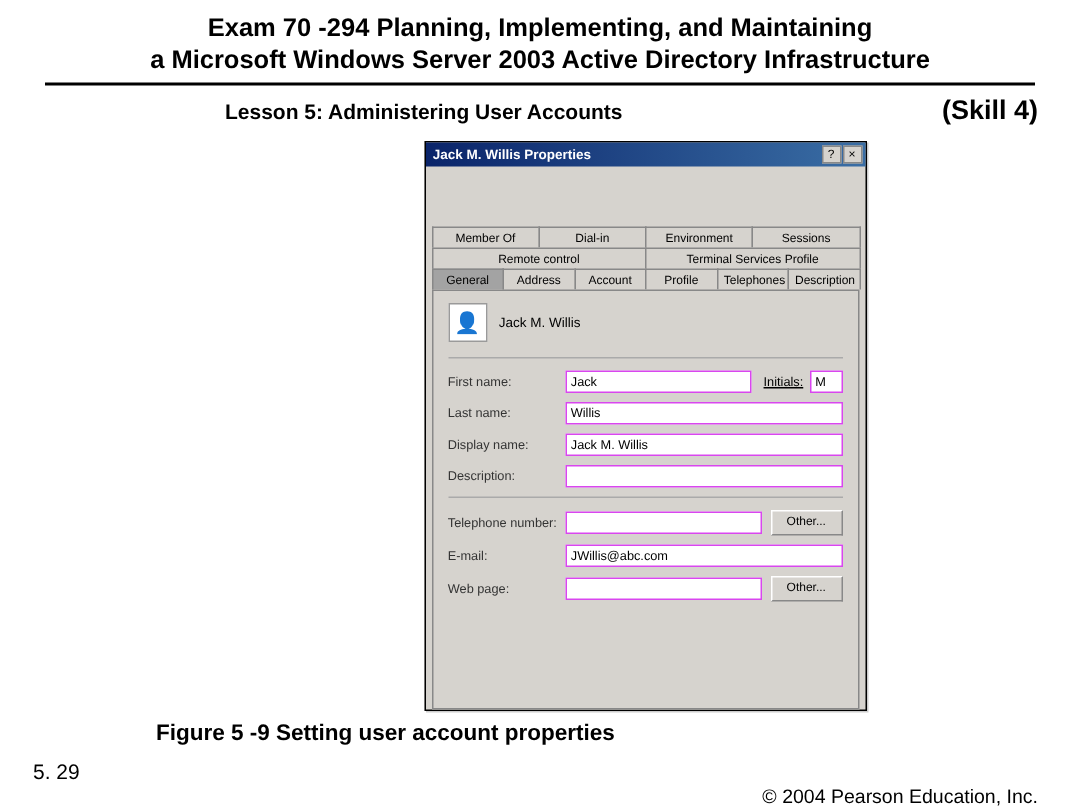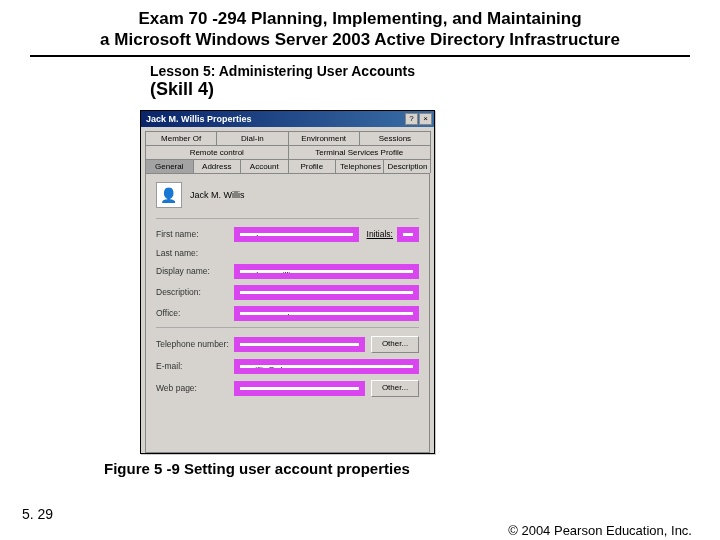--- a/index.html
+++ b/index.html
@@ -19,33 +19,32 @@
   }
   .title-underline {
     border-bottom: 2px solid #000;
     margin: 2px 30px 6px;
   }
   .subheader {
     display: flex;
     justify-content: space-between;
     align-items: baseline;
     padding: 0 28px 0 150px;
-    flex-direction: column;
   }
   .lesson {
     font-weight: bold;
     font-size: 14px;
   }
   .skill {
     font-weight: bold;
     font-size: 18px;
   }
   .figure-area {
     display: flex;
-    justify-content: flex-start;
+    justify-content: center;
     padding-left: 140px;
     padding-top: 10px;
   }
   .dialog {
     width: 295px;
     background: #d6d3ce;
     border: 1px solid #000;
     font-family: Tahoma, sans-serif;
     font-size: 9px;
     box-shadow: 1px 1px 0 rgba(0,0,0,0.2);
@@ -65,20 +64,21 @@
     width: 13px; height: 12px;
     background: #d6d3ce;
     border: 1px solid #888;
     font-size: 8px;
     line-height: 9px;
     text-align: center;
     color: #000;
   }
   .tabs-wrap {
     padding: 4px 4px 0 4px;
+    margin-top: 36px;
   }
   .tab-row { display: flex; }
   .tab {
     border: 1px solid #888;
     border-bottom: none;
     background: #d6d3ce;
     font-size: 8px;
     padding: 2px 4px;
     margin-right: -1px;
     white-space: nowrap;
@@ -120,21 +120,21 @@
   }
   .form-row .lbl {
     width: 78px;
     font-size: 8.5px;
     color: #333;
   }
   .txt {
     flex: 1;
     height: 15px;
     background: #fff;
-    border: 6px solid #d946ef;
+    border: 1px solid #d946ef;
     font-size: 8.5px;
     padding: 1px 3px;
     overflow: hidden;
     white-space: nowrap;
   }
   .initials-row .txt.first { flex: 1; }
   .initials-row .lbl2 { margin: 0 4px 0 8px; font-size: 8.5px; text-decoration: underline; }
   .initials-row .txt.initials { width: 22px; flex: none; }
   .other-btn {
     width: 48px; height: 17px;
@@ -232,36 +232,33 @@
 
         <div class="form-row initials-row">
           <div class="lbl">First name:</div>
           <div class="txt first">Jack</div>
           <div class="lbl2">Initials:</div>
           <div class="txt initials">M</div>
         </div>
 
         <div class="form-row">
           <div class="lbl">Last name:</div>
+          <div class="txt">Willis</div>
         </div>
 
         <div class="form-row">
           <div class="lbl">Display name:</div>
           <div class="txt">Jack M. Willis</div>
         </div>
 
         <div class="form-row">
           <div class="lbl">Description:</div>
           <div class="txt"></div>
         </div>
 
-        <div class="form-row">
-          <div class="lbl">Office:</div>
-          <div class="txt">ABC Consultants</div>
-        </div>
 
         <div class="sep"></div>
 
         <div class="form-row">
           <div class="lbl">Telephone number:</div>
           <div class="txt"></div>
           <div class="other-btn">Other...</div>
         </div>
 
         <div class="form-row">

